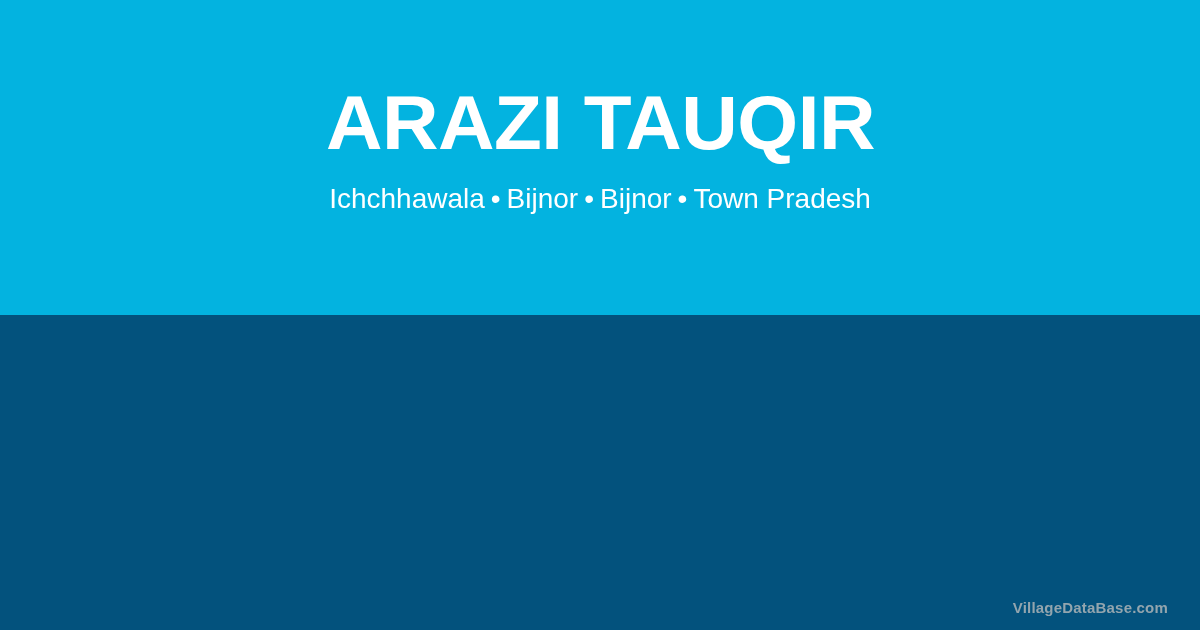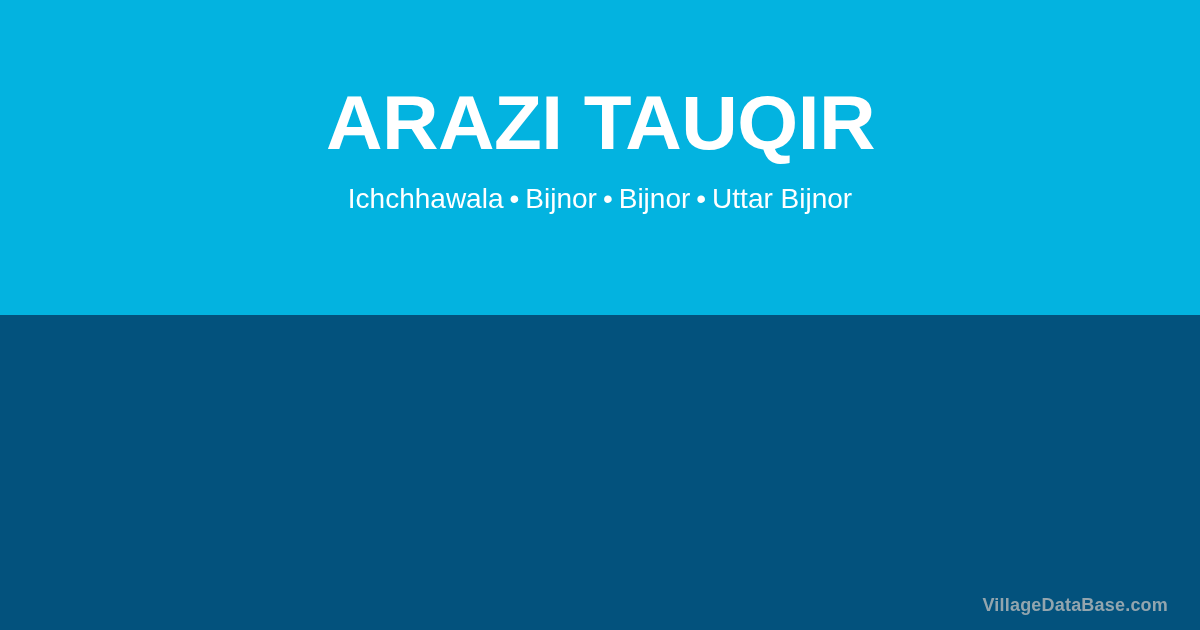--- a/index.html
+++ b/index.html
@@ -70,35 +70,35 @@
     font-weight: normal;
     text-align: center;
     margin: 0;
     margin-top: -12px;
   }
   .watermark {
     position: absolute;
     right: 32px;
     bottom: 14px;
     color: #93a5ae;
-    font-size: 18px;
+    font-size: 15px;
     font-weight: bold;
     letter-spacing: 0.2px;
     white-space: nowrap;
   }
 </style>
 </head>
 <body>
 
 <div class="card">
 
   <div class="hero">
     <h1 class="hero-title">ARAZI TAUQIR</h1>
     <div class="hero-subtitle">
-      <span>Ichchhawala</span><span class="sep">•</span><span>Bijnor</span><span class="sep">•</span><span>Bijnor</span><span class="sep">•</span><span>Uttar Bijnor</span>
+      <span>Ichchhawala</span><span class="sep">•</span><span>Bijnor</span><span class="sep">•</span><span>Bijnor</span><span class="sep">•</span><span>Town Pradesh</span>
     </div>
   </div>
 
   <div class="detail-panel">
     <div class="watermark">VillageDataBase.com</div>
   </div>
 
 </div>
 
 </body></html>

